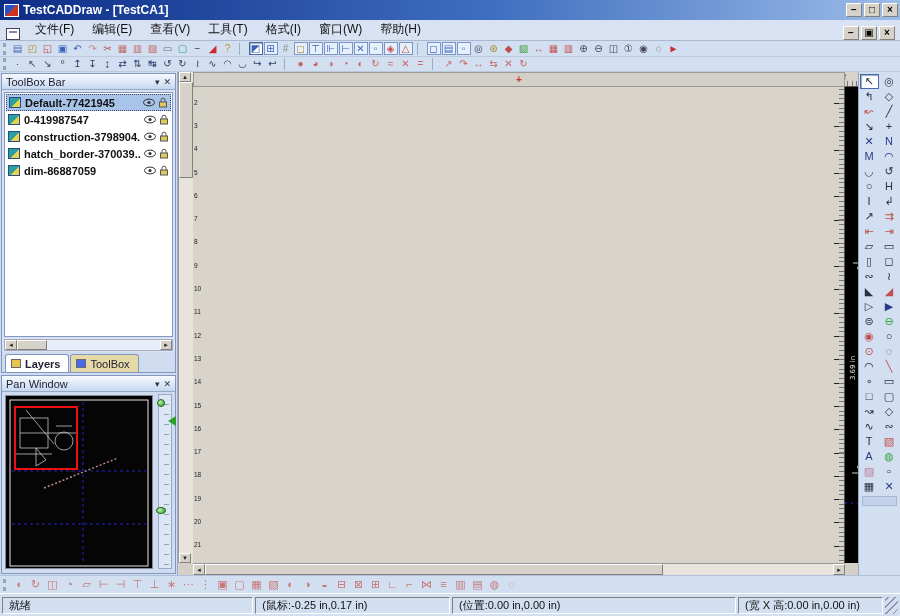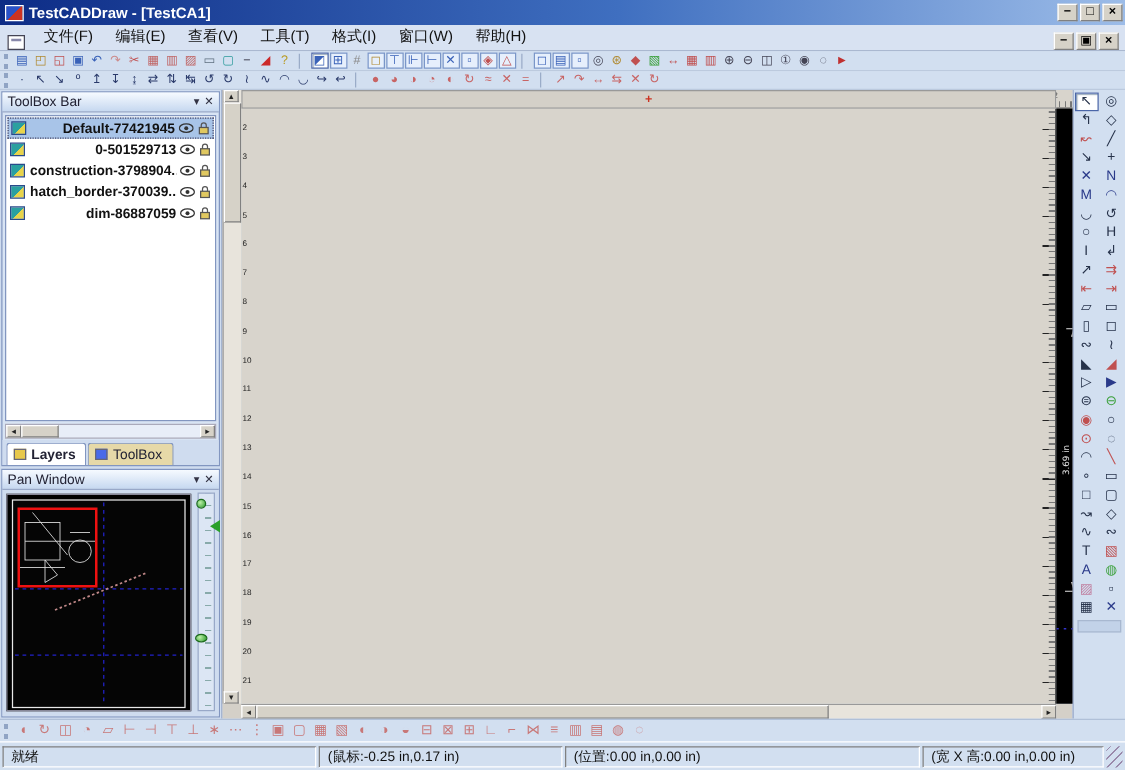--- a/index.html
+++ b/index.html
@@ -34,21 +34,21 @@
   .tbtn.bord { border-color:#7a96c8; background:#e6effc; }
   .tbtn.pressed { background:#fff; border-color:#4a66a8; box-shadow:inset 1px 1px 1px #9ab; }
   .tsep { width:6px; height:12px; border-left:1px solid #9aacc8; margin:0 3px 0 4px; }
   .grip { width:4px; height:12px; border-left:3px dotted #90a4c4; margin:0 3px 0 1px; }
 
   
   .main { position:absolute; left:0; top:72px; width:900px; height:503px; display:flex; }
 
   
   .leftcol { width:178px; display:flex; flex-direction:column; background:#cfdcef; border-right:1px solid #98a8c8; }
-  .panel { border:1px solid #8296c0; margin:1px; display:flex; flex-direction:column; background:#d8e4f4;text-align:right; }
+  .panel { border:1px solid #8296c0; margin:1px; display:flex; flex-direction:column; background:#d8e4f4; }
   .panel.toolbox { height:300px; }
   .panel.pan { flex:1; }
   .phead { height:16px; background:linear-gradient(180deg,#f6faff,#c6d8f0); border-bottom:1px solid #98a8c8;
     display:flex; align-items:center; padding:0 4px; font-size:11px; color:#223; }
   .phead .pbtns { margin-left:auto; display:flex; gap:4px; font-size:9px; color:#334; }
   .list { flex:1; background:#fff; border:1px solid #8296c0; margin:2px; overflow:hidden; padding:1px; }
   .lrow { display:flex; align-items:center; height:17px; padding:0 2px; font-size:11px; font-weight:bold; color:#111; }
   .lrow.sel { background:#a8c4e8; border:1px dotted #446; }
   .licon { width:12px; height:11px; margin-right:4px; flex:none;
     background:linear-gradient(135deg,#2aa0a0 55%,#e8d44a 55%); border:1px solid #2a4a8a; }
@@ -273,21 +273,21 @@
             </span>
             <span class="llock">
               <svg width="10" height="11">
                 <rect x="1.5" y="5" width="7" height="5" fill="#e0c860" stroke="#555"></rect>
                 <path d="M3,5 V3.2 a2,2 0 0 1 4,0 V5" fill="none" stroke="#555"></path>
               </svg>
             </span>
           </div>
           <div class="lrow">
             <span class="licon"></span>
-            <span class="lname">0-501529713</span>
+            <span class="lname">0-419987547</span>
             <span class="leye">
               <svg width="12" height="9">
                 <ellipse cx="6" cy="4.5" rx="5.5" ry="3.4" fill="none" stroke="#333"></ellipse>
                 <circle cx="6" cy="4.5" r="1.6" fill="#333"></circle>
               </svg>
             </span>
             <span class="llock">
               <svg width="10" height="11">
                 <rect x="1.5" y="5" width="7" height="5" fill="#e0c860" stroke="#555"></rect>
                 <path d="M3,5 V3.2 a2,2 0 0 1 4,0 V5" fill="none" stroke="#555"></path>

